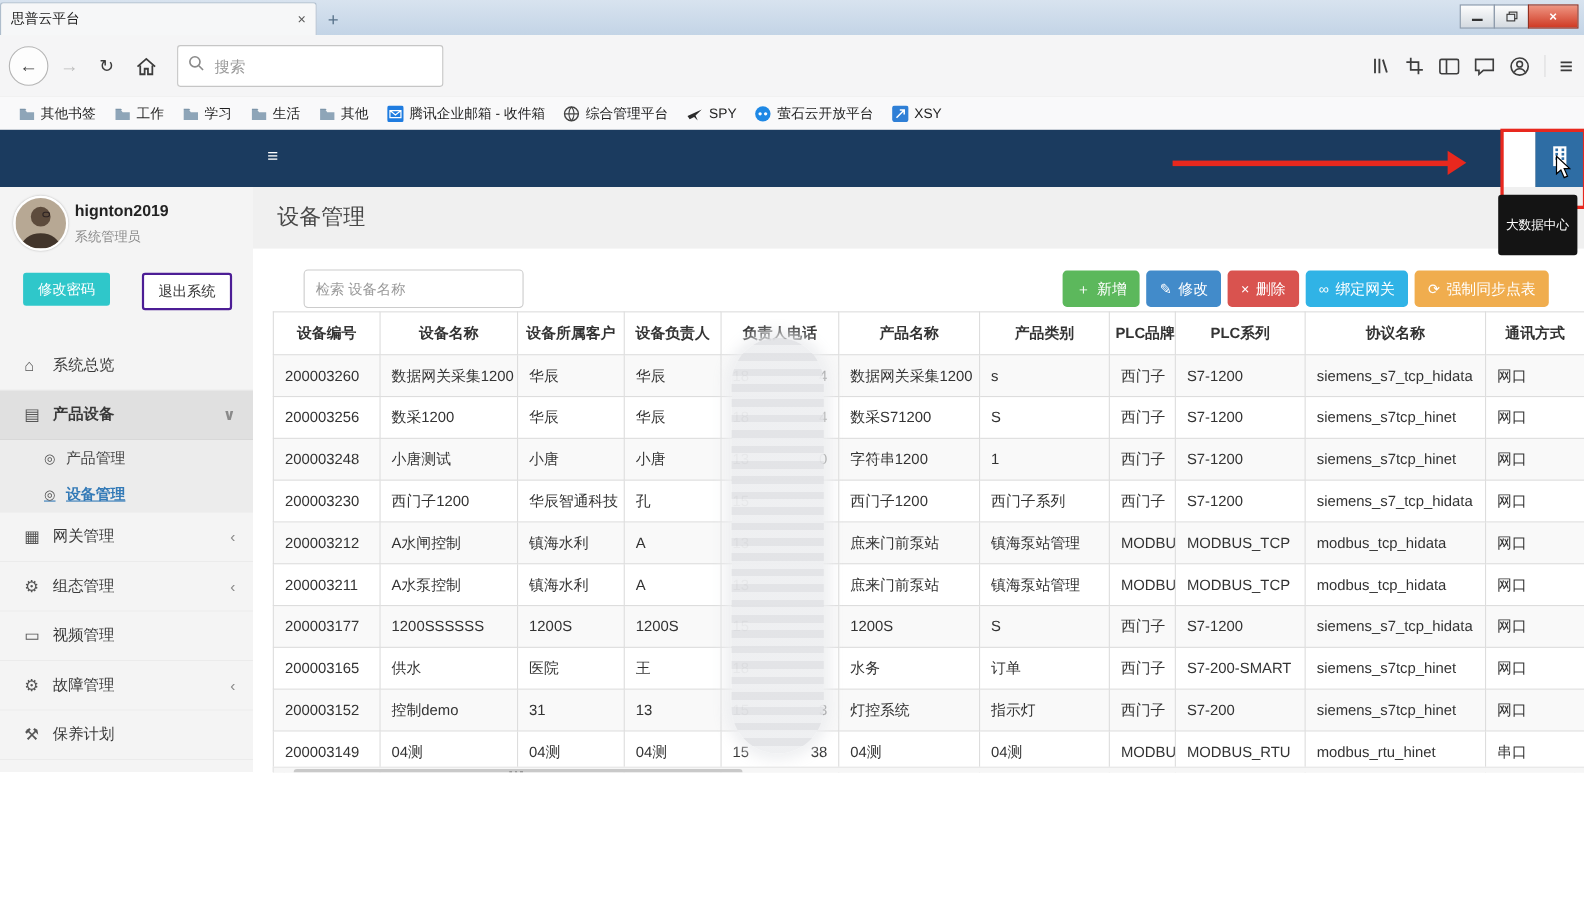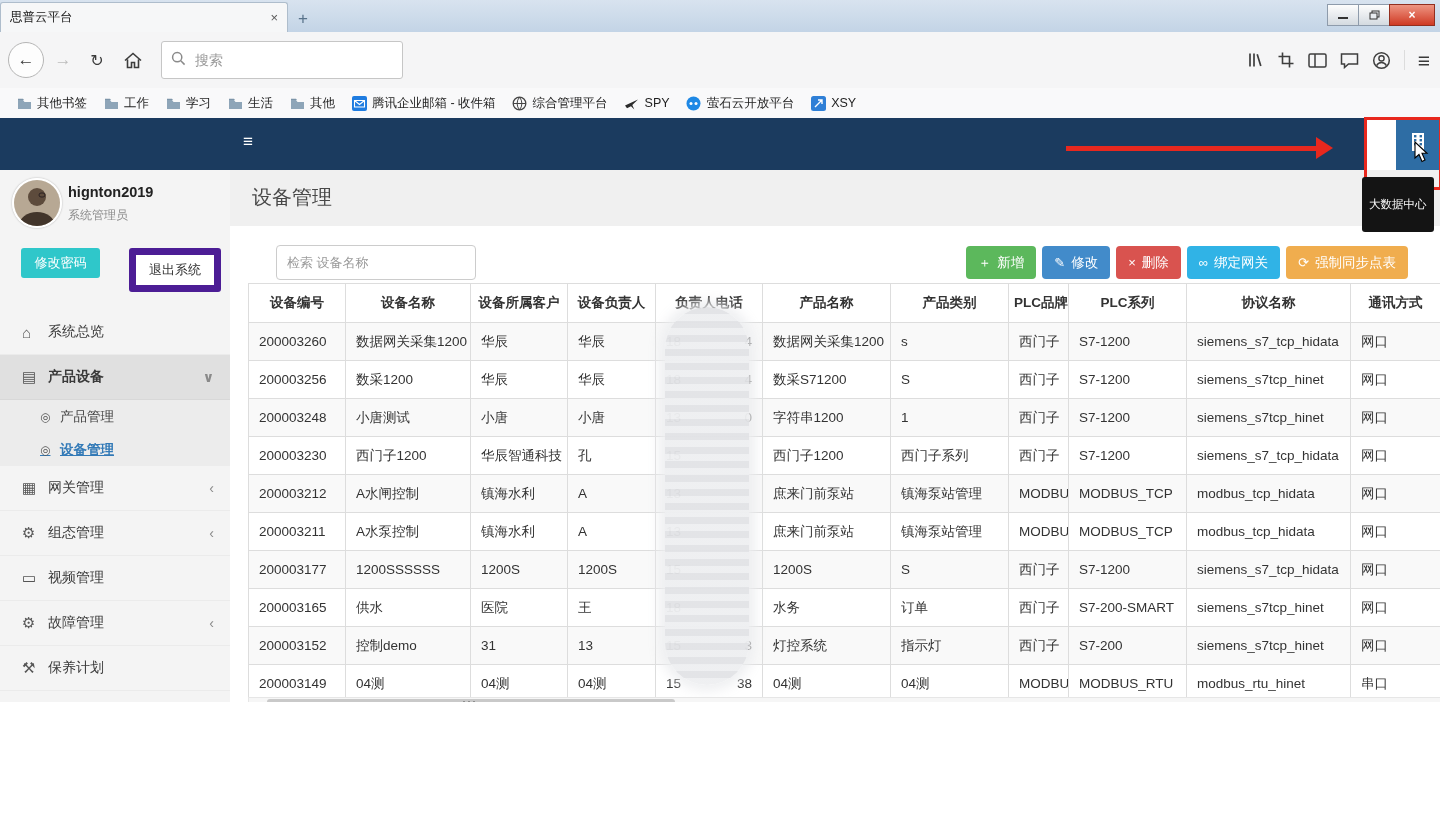--- a/index.html
+++ b/index.html
@@ -64,21 +64,21 @@
 
   .sidebar{position:absolute;left:0;top:170px;width:230px;bottom:0;background:#f4f4f4;
            border-right:1px solid #dcdcdc}
   .avatar{position:absolute;left:12px;top:8px;width:46px;height:46px;border-radius:50%;
           overflow:hidden;border:2px solid #fff;box-shadow:0 0 2px rgba(0,0,0,.3)}
   .uname{position:absolute;left:68px;top:14px;font-size:14.5px;font-weight:bold;color:#222}
   .urole{position:absolute;left:68px;top:37px;font-size:12px;color:#8b8b8b}
   .btn-pass{position:absolute;left:21px;top:78px;width:79px;height:30px;background:#2fc7ca;
             color:#fff;font-size:13px;border-radius:3px;display:flex;align-items:center;justify-content:center}
   .btn-logout{position:absolute;left:129px;top:78px;width:78px;height:30px;background:#fff;
-            border:7px solid #4c1d95;color:#333;font-size:13px;border-radius:3px;
+            border:2px solid #4c1d95;color:#333;font-size:13px;border-radius:3px;
             display:flex;align-items:center;justify-content:center}
   .menu{position:absolute;left:0;top:140px;right:0}
   .mi{height:44px;display:flex;align-items:center;padding:0 16px 0 22px;font-size:14px;
       color:#3a3a3a;border-bottom:1px solid rgba(0,0,0,0.035)}
   .mi .ic{width:26px;color:#555;font-size:15px}
   .mi .chev{margin-left:auto;color:#8a8a8a;font-size:14px}
   .mi.active{background:#e0e0e0;font-weight:bold}
   .submenu{background:#ececec}
   .smi{height:33px;display:flex;align-items:center;padding-left:40px;font-size:13.5px;color:#444}
   .smi .ic{width:20px;font-size:12px;color:#555}

